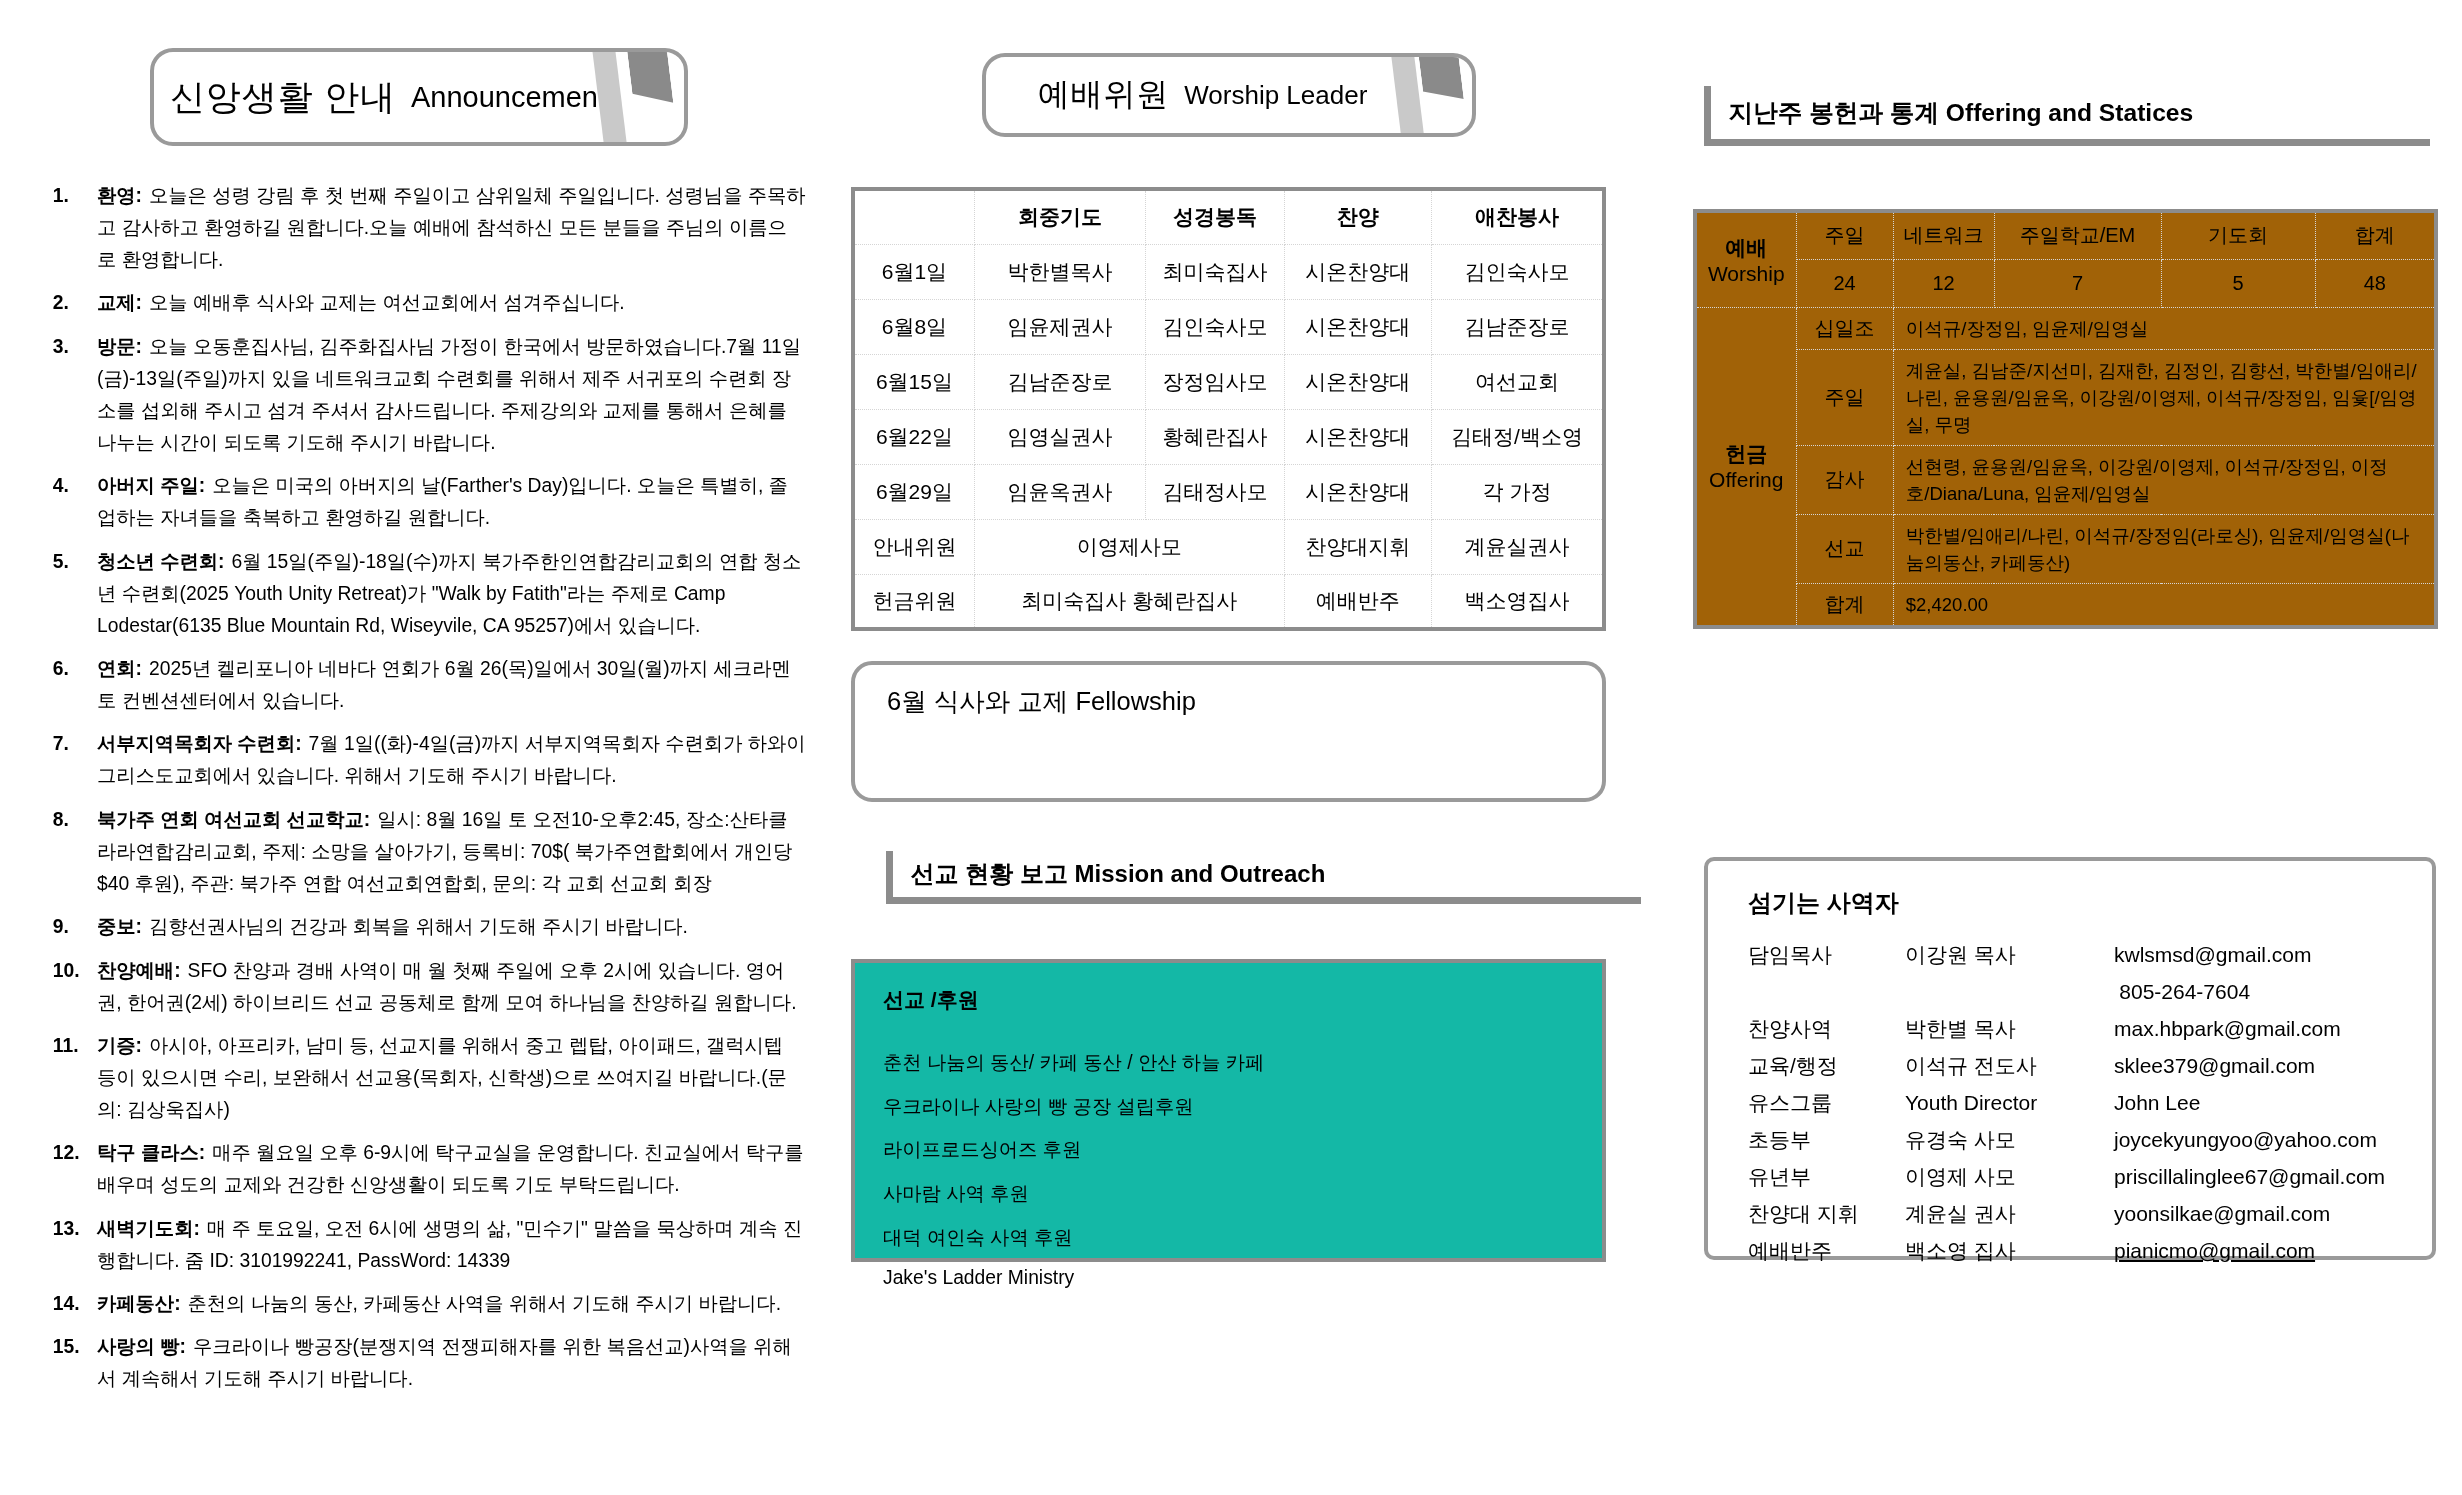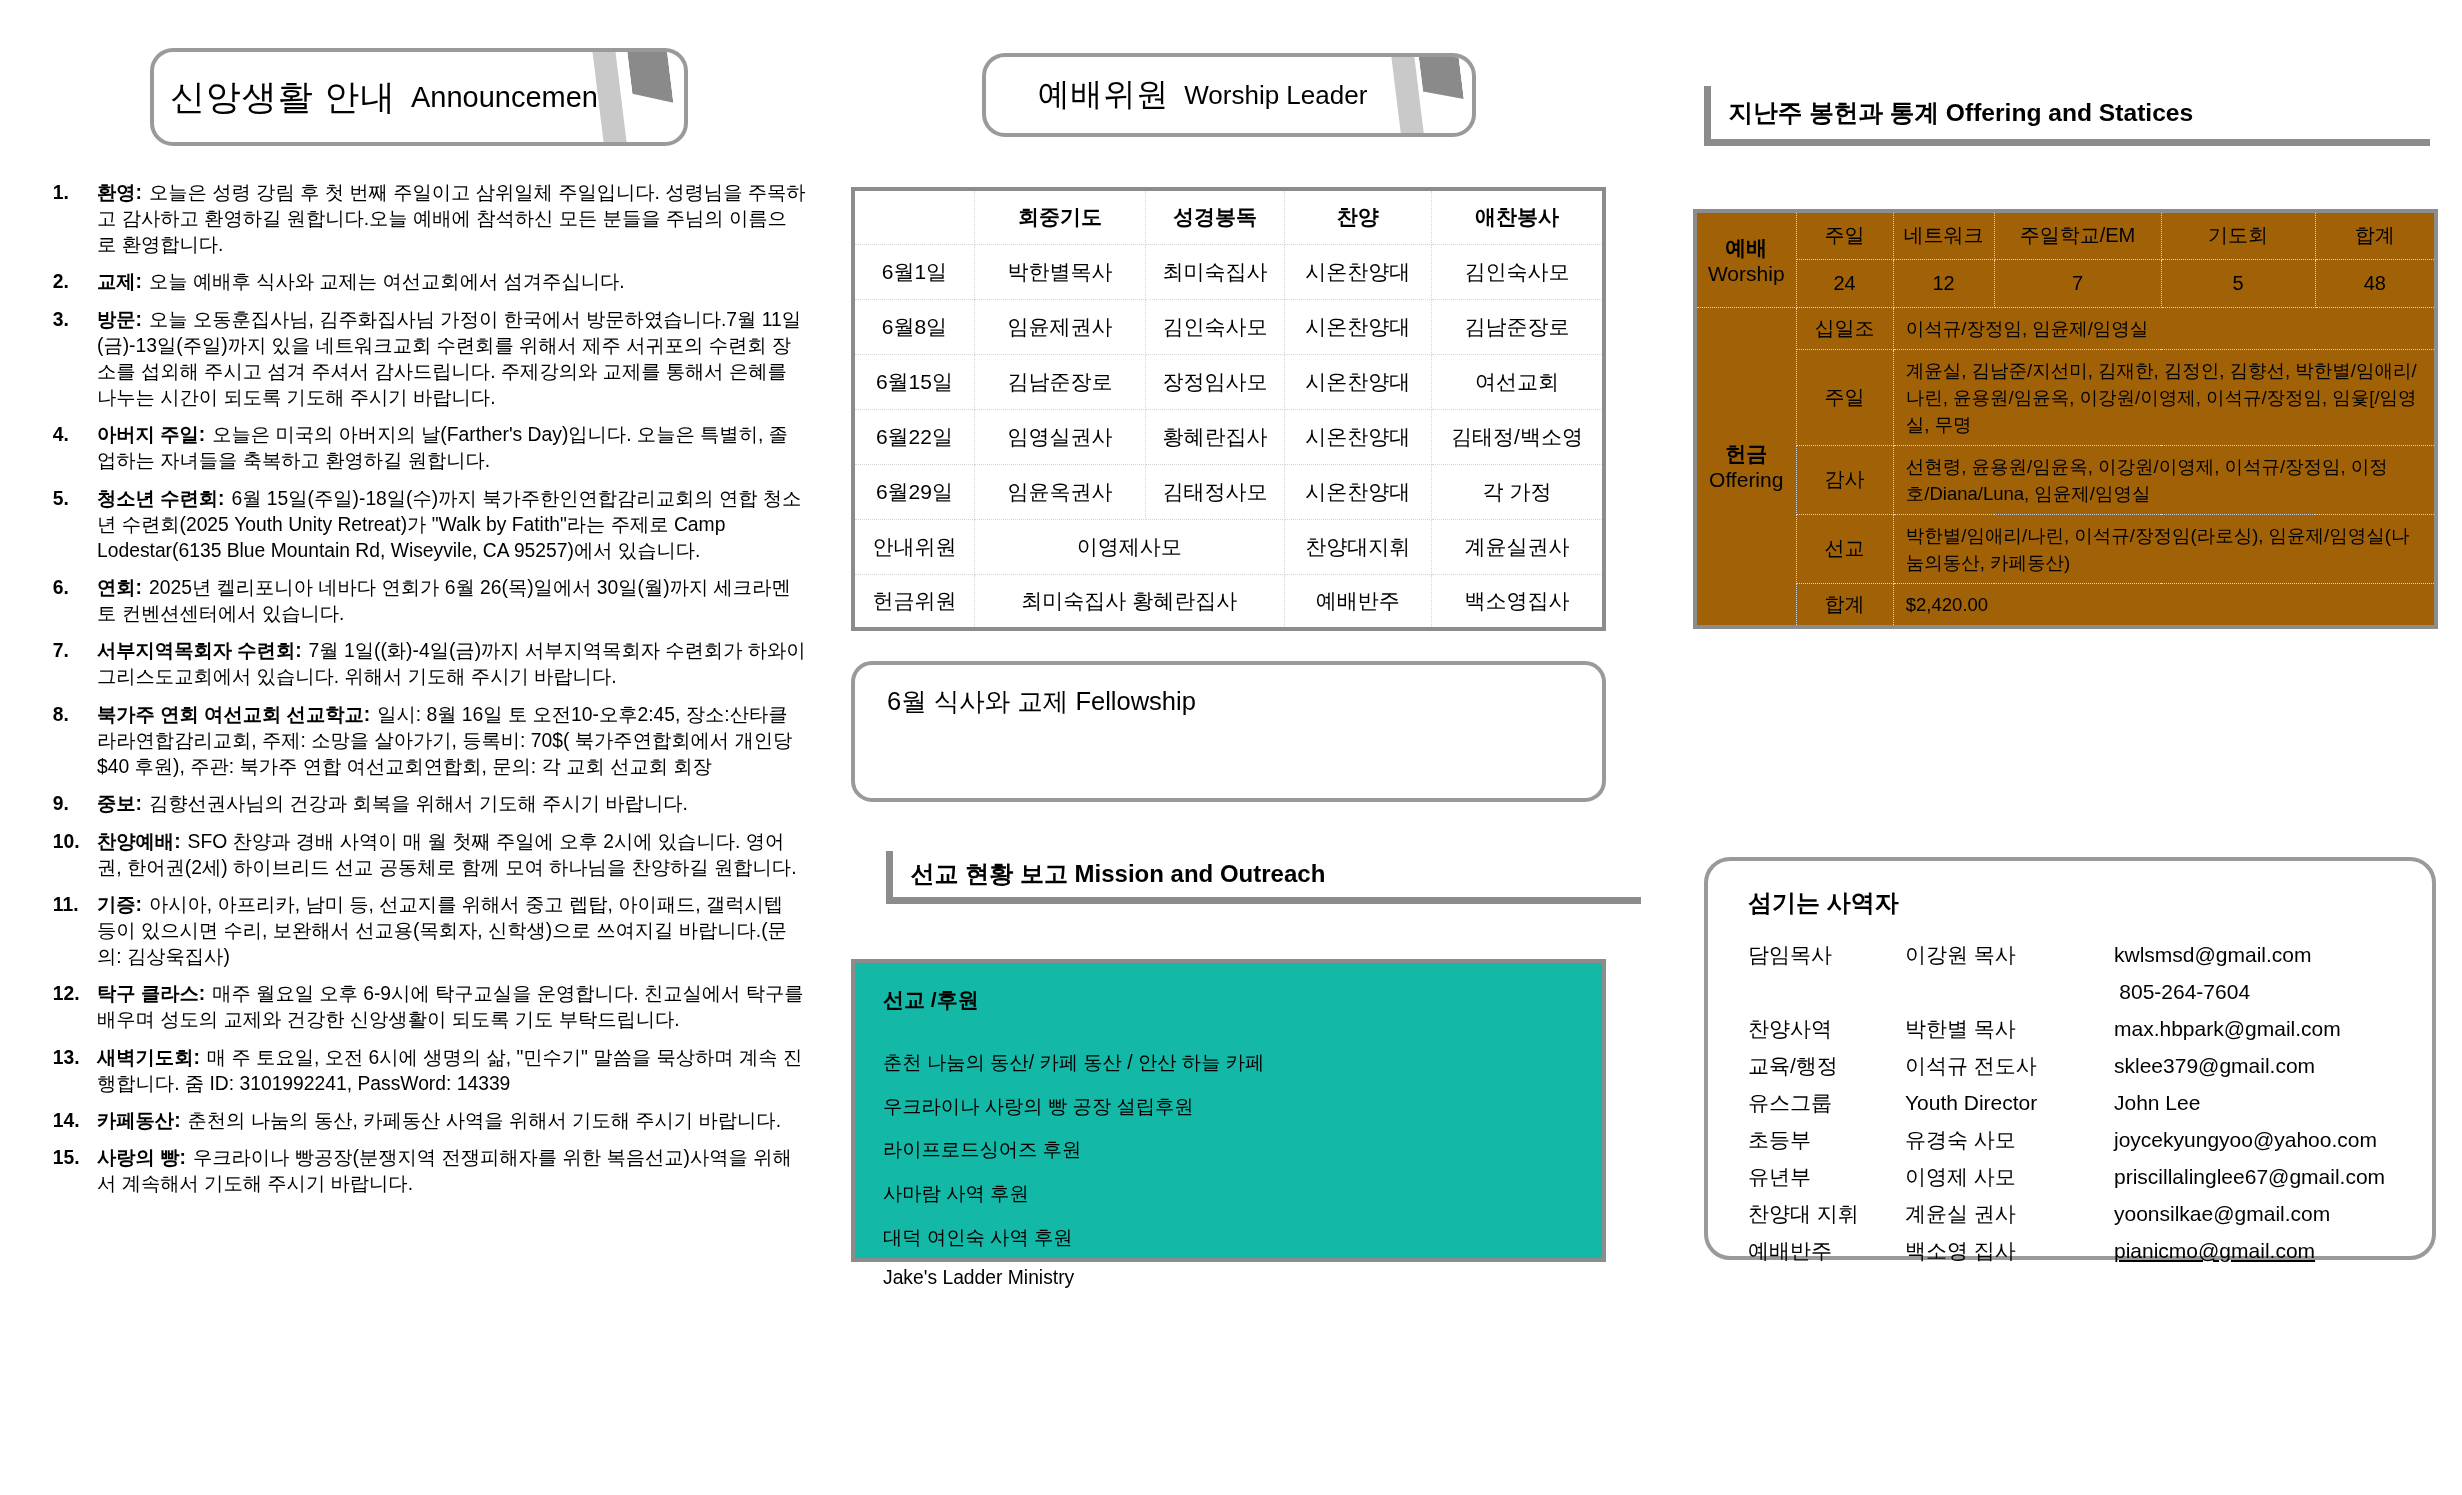--- a/index.html
+++ b/index.html
@@ -11,21 +11,21 @@
   .title-box .ko { font-size:35px; letter-spacing:0.9px; }
   .title-box .en { font-size:29px; }
   .title-box.small .ko { font-size:32px; }
   .title-box.small .en { font-size:26px; }
   .ribbon-light { position:absolute; top:-10.6px; bottom:-10.6px; width:23px; background:#c9c9c9; transform:skewX(7deg); }
   .ribbon-dark  { position:absolute; top:-5.3px; width:40px; height:62%; background:#8a8a8a; transform:skewX(7deg);
     clip-path:polygon(0 0,100% 0,100% 100%,0 84%); }
 
   
   .ann-list { position:absolute; left:51px; top:180px; width:755px; list-style:none; counter-reset:ann; }
-  .ann-list li { position:relative; counter-increment:ann; padding-left:46px; font-size:19.3px; line-height:26px; margin-bottom:11.4px; }
+  .ann-list li { position:relative; counter-increment:ann; padding-left:46px; font-size:19.3px; line-height:32px; margin-bottom:11.4px; }
   .ann-list li::before { content:counter(ann) "."; position:absolute; left:1.8px; top:0; font-weight:bold; font-size:19.3px; }
   .ann-list b { margin-right:7px; }
 
   
   table.wtable { position:absolute; left:851px; top:187px; width:755px; border-collapse:collapse;
     border:4.4px solid #8c8c8c; table-layout:fixed; background:#fff; }
   table.wtable th, table.wtable td { border:0.9px dotted #d5d5d5; text-align:center; vertical-align:middle;
     height:55px; font-size:21px; font-weight:normal; padding:0 3.5px; }
   table.wtable th { font-weight:bold; }
   table.wtable col.c0 { width:121px; } table.wtable col.c1 { width:171px; }
@@ -58,21 +58,21 @@
   table.stable col.s2 { width:101px; } table.stable col.s3 { width:167px; }
   table.stable col.s4 { width:154px; } table.stable col.s5 { width:121px; }
   table.stable td.cat { font-size:21px; }
   table.stable td.cat .ko { font-weight:bold; }
   table.stable td.val { text-align:left; font-size:18.5px; line-height:27px; padding-left:12.3px; padding-right:8.8px; }
   table.stable tr.hrow td { height:48px; }
   table.stable tr.vrow td { height:48px; }
 
   
   .ministers-box { position:absolute; left:1704px; top:857px; width:732px; height:403px;
-    border:4.4px solid #9a9a9a; border-radius:26px; background:#fff; padding:26px 17.6px 0 40px; }
+    border:4.4px solid #9a9a9a; border-radius:10px; background:#fff; padding:26px 17.6px 0 40px; }
   .ministers-box .mintitle { font-size:24px; font-weight:bold; margin-bottom:17.6px; }
   .min-row { display:grid; grid-template-columns:157px 209px 1fr; align-items:center; height:37px; font-size:21px; }
   .min-row .contact.link { text-decoration:underline; }
 </style>
 </head>
 <body>
 
 <div class="title-box" style="left:150px; top:48px; width:538px; height:98px; padding-right:62px;">
   <span class="ko">신앙생활 안내</span>
   <span class="en">Announcement</span>

